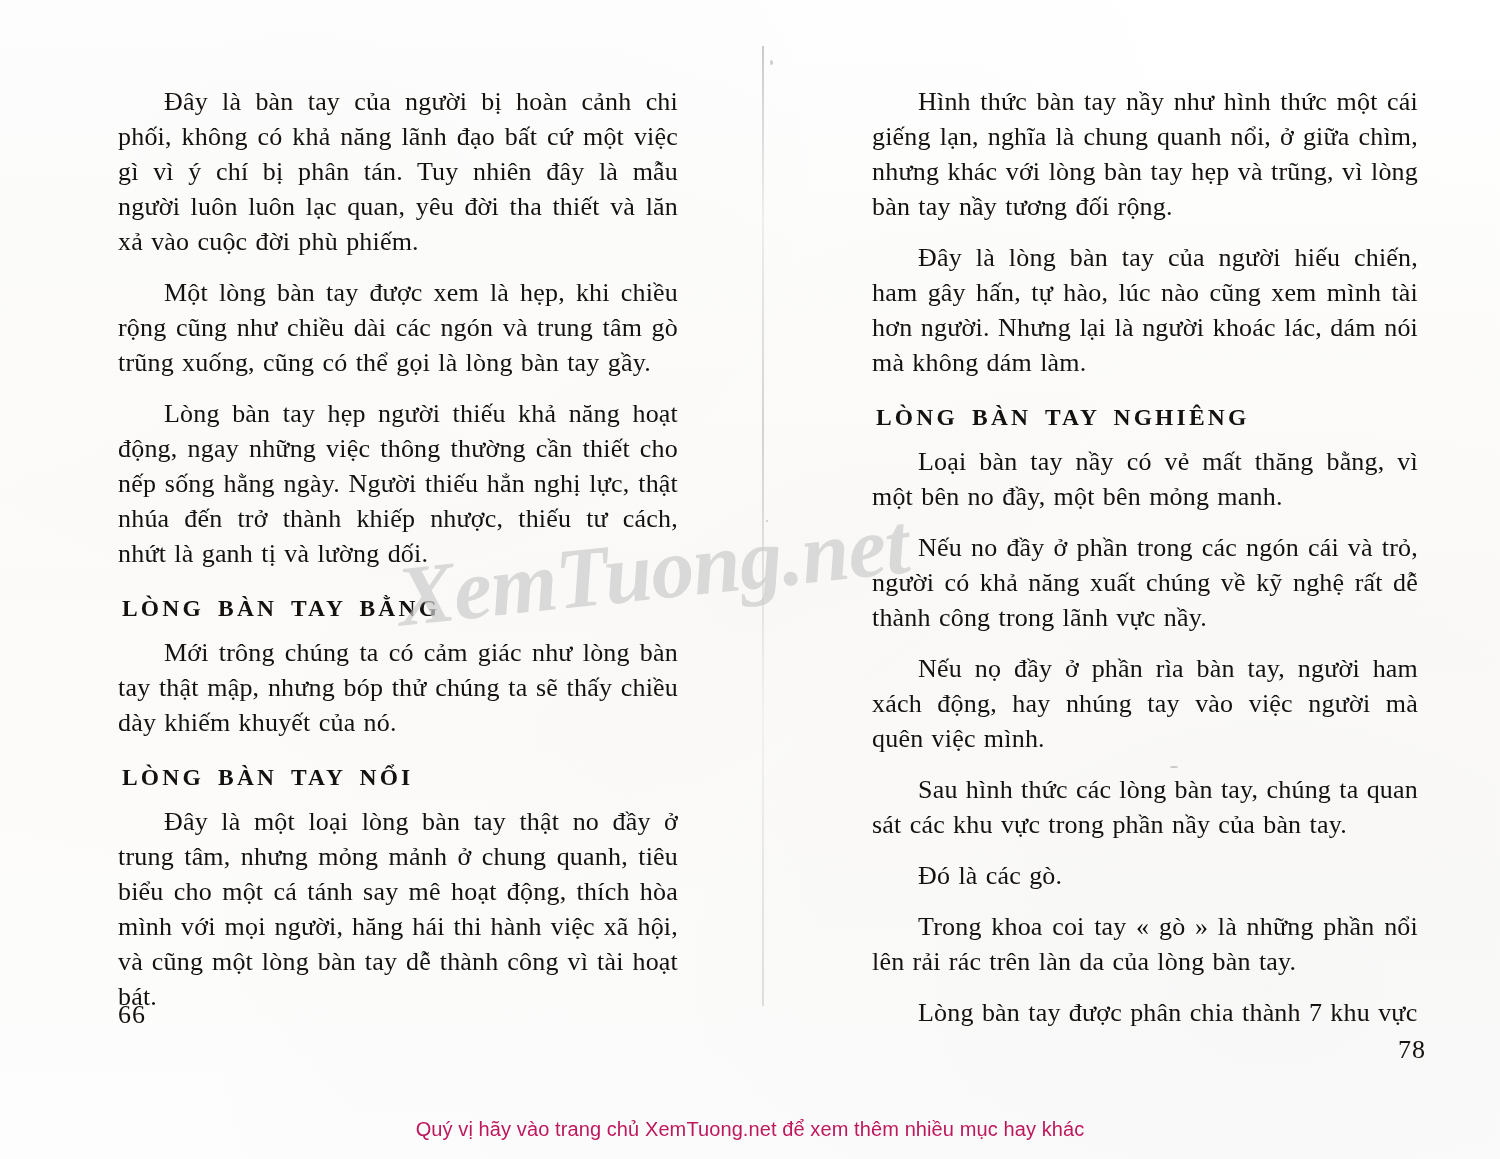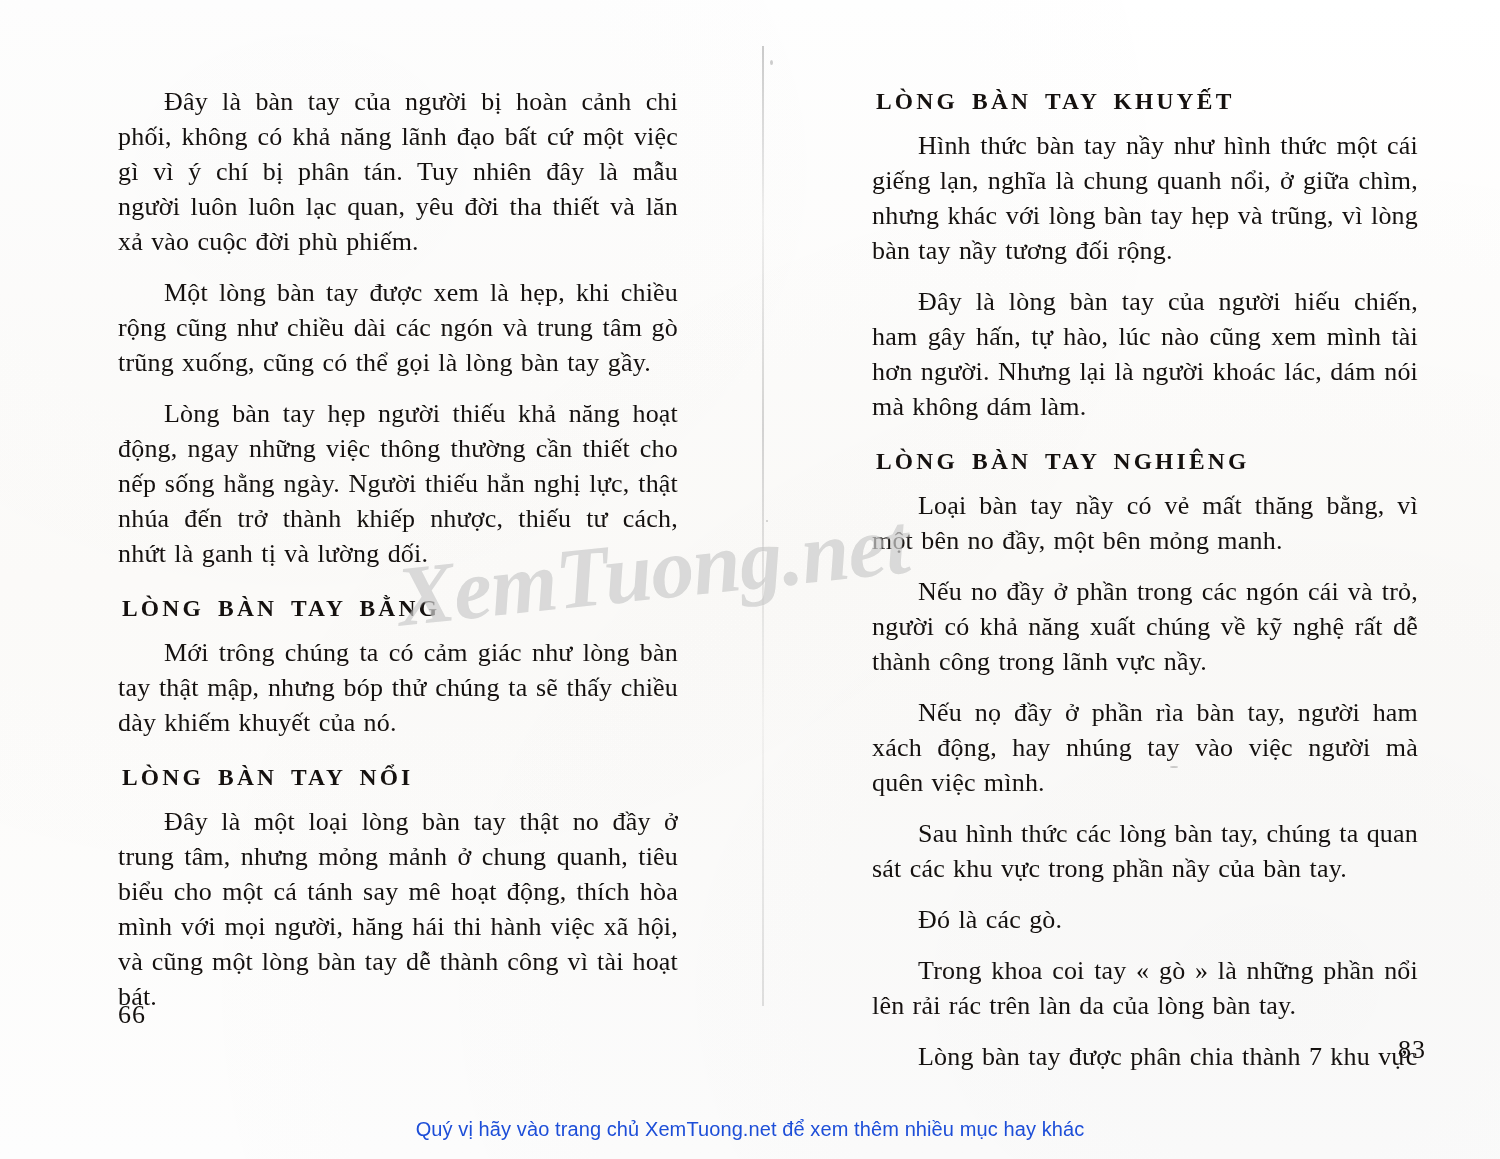--- a/index.html
+++ b/index.html
@@ -83,21 +83,21 @@
   .folio-right { left: 1398px; top: 1035px; }
 
   .footer-note {
     position: absolute;
     left: 0;
     right: 0;
     top: 1118px;
     text-align: center;
     font-family: "Liberation Sans", sans-serif;
     font-size: 20px;
-    color: #1d4ed8;
+    color: #be185d;
     letter-spacing: 0.1px;
   }
 
   
   .watermark {
     position: absolute;
     left: 396px;
     top: 520px;
     font-family: "Liberation Serif", serif;
     font-size: 86px;
@@ -130,35 +130,34 @@
     <p class="para">Đây là bàn tay của người bị hoàn cảnh chi phối, không có khả năng lãnh đạo bất cứ một việc gì vì ý chí bị phân tán. Tuy nhiên đây là mẫu người luôn luôn lạc quan, yêu đời tha thiết và lăn xả vào cuộc đời phù phiếm.</p>
     <p class="para">Một lòng bàn tay được xem là hẹp, khi chiều rộng cũng như chiều dài các ngón và trung tâm gò trũng xuống, cũng có thể gọi là lòng bàn tay gầy.</p>
     <p class="para">Lòng bàn tay hẹp người thiếu khả năng hoạt động, ngay những việc thông thường cần thiết cho nếp sống hằng ngày. Người thiếu hẳn nghị lực, thật nhúa đến trở thành khiếp nhược, thiếu tư cách, nhứt là ganh tị và lường dối.</p>
     <h2 class="heading">LÒNG BÀN TAY BẰNG</h2>
     <p class="para">Mới trông chúng ta có cảm giác như lòng bàn tay thật mập, nhưng bóp thử chúng ta sẽ thấy chiều dày khiếm khuyết của nó.</p>
     <h2 class="heading">LÒNG BÀN TAY NỔI</h2>
     <p class="para">Đây là một loại lòng bàn tay thật no đầy ở trung tâm, nhưng mỏng mảnh ở chung quanh, tiêu biểu cho một cá tánh say mê hoạt động, thích hòa mình với mọi người, hăng hái thi hành việc xã hội, và cũng một lòng bàn tay dễ thành công vì tài hoạt bát.</p>
   </div>
 
   <div class="col col-right">
-    <h2 class="heading">LÒNG BÀN TAY KHUYẾT</h2>
     <p class="para">Hình thức bàn tay nầy như hình thức một cái giếng lạn, nghĩa là chung quanh nổi, ở giữa chìm, nhưng khác với lòng bàn tay hẹp và trũng, vì lòng bàn tay nầy tương đối rộng.</p>
     <p class="para">Đây là lòng bàn tay của người hiếu chiến, ham gây hấn, tự hào, lúc nào cũng xem mình tài hơn người. Nhưng lại là người khoác lác, dám nói mà không dám làm.</p>
     <h2 class="heading">LÒNG BÀN TAY NGHIÊNG</h2>
     <p class="para">Loại bàn tay nầy có vẻ mất thăng bằng, vì một bên no đầy, một bên mỏng manh.</p>
     <p class="para">Nếu no đầy ở phần trong các ngón cái và trỏ, người có khả năng xuất chúng về kỹ nghệ rất dễ thành công trong lãnh vực nầy.</p>
     <p class="para">Nếu nọ đầy ở phần rìa bàn tay, người ham xách động, hay nhúng tay vào việc người mà quên việc mình.</p>
     <p class="para">Sau hình thức các lòng bàn tay, chúng ta quan sát các khu vực trong phần nầy của bàn tay.</p>
     <p class="para">Đó là các gò.</p>
     <p class="para">Trong khoa coi tay « gò » là những phần nổi lên rải rác trên làn da của lòng bàn tay.</p>
     <p class="para">Lòng bàn tay được phân chia thành 7 khu vực</p>
   </div>
 
   <div class="folio folio-left">66</div>
-  <div class="folio folio-right">83</div>
+  <div class="folio folio-right">78</div>
 
   <div class="watermark">XemTuong.net</div>
 
   <div class="footer-note">Quý vị hãy vào trang chủ XemTuong.net để xem thêm nhiều mục hay khác</div>
 
   <div class="speckle" style="left:770px; top:60px; width:3px; height:5px;"></div>
   <div class="speckle" style="left:1170px; top:766px; width:8px; height:2px;"></div>
   <div class="speckle" style="left:766px; top:520px; width:2px; height:2px;"></div>
 </div>
 

